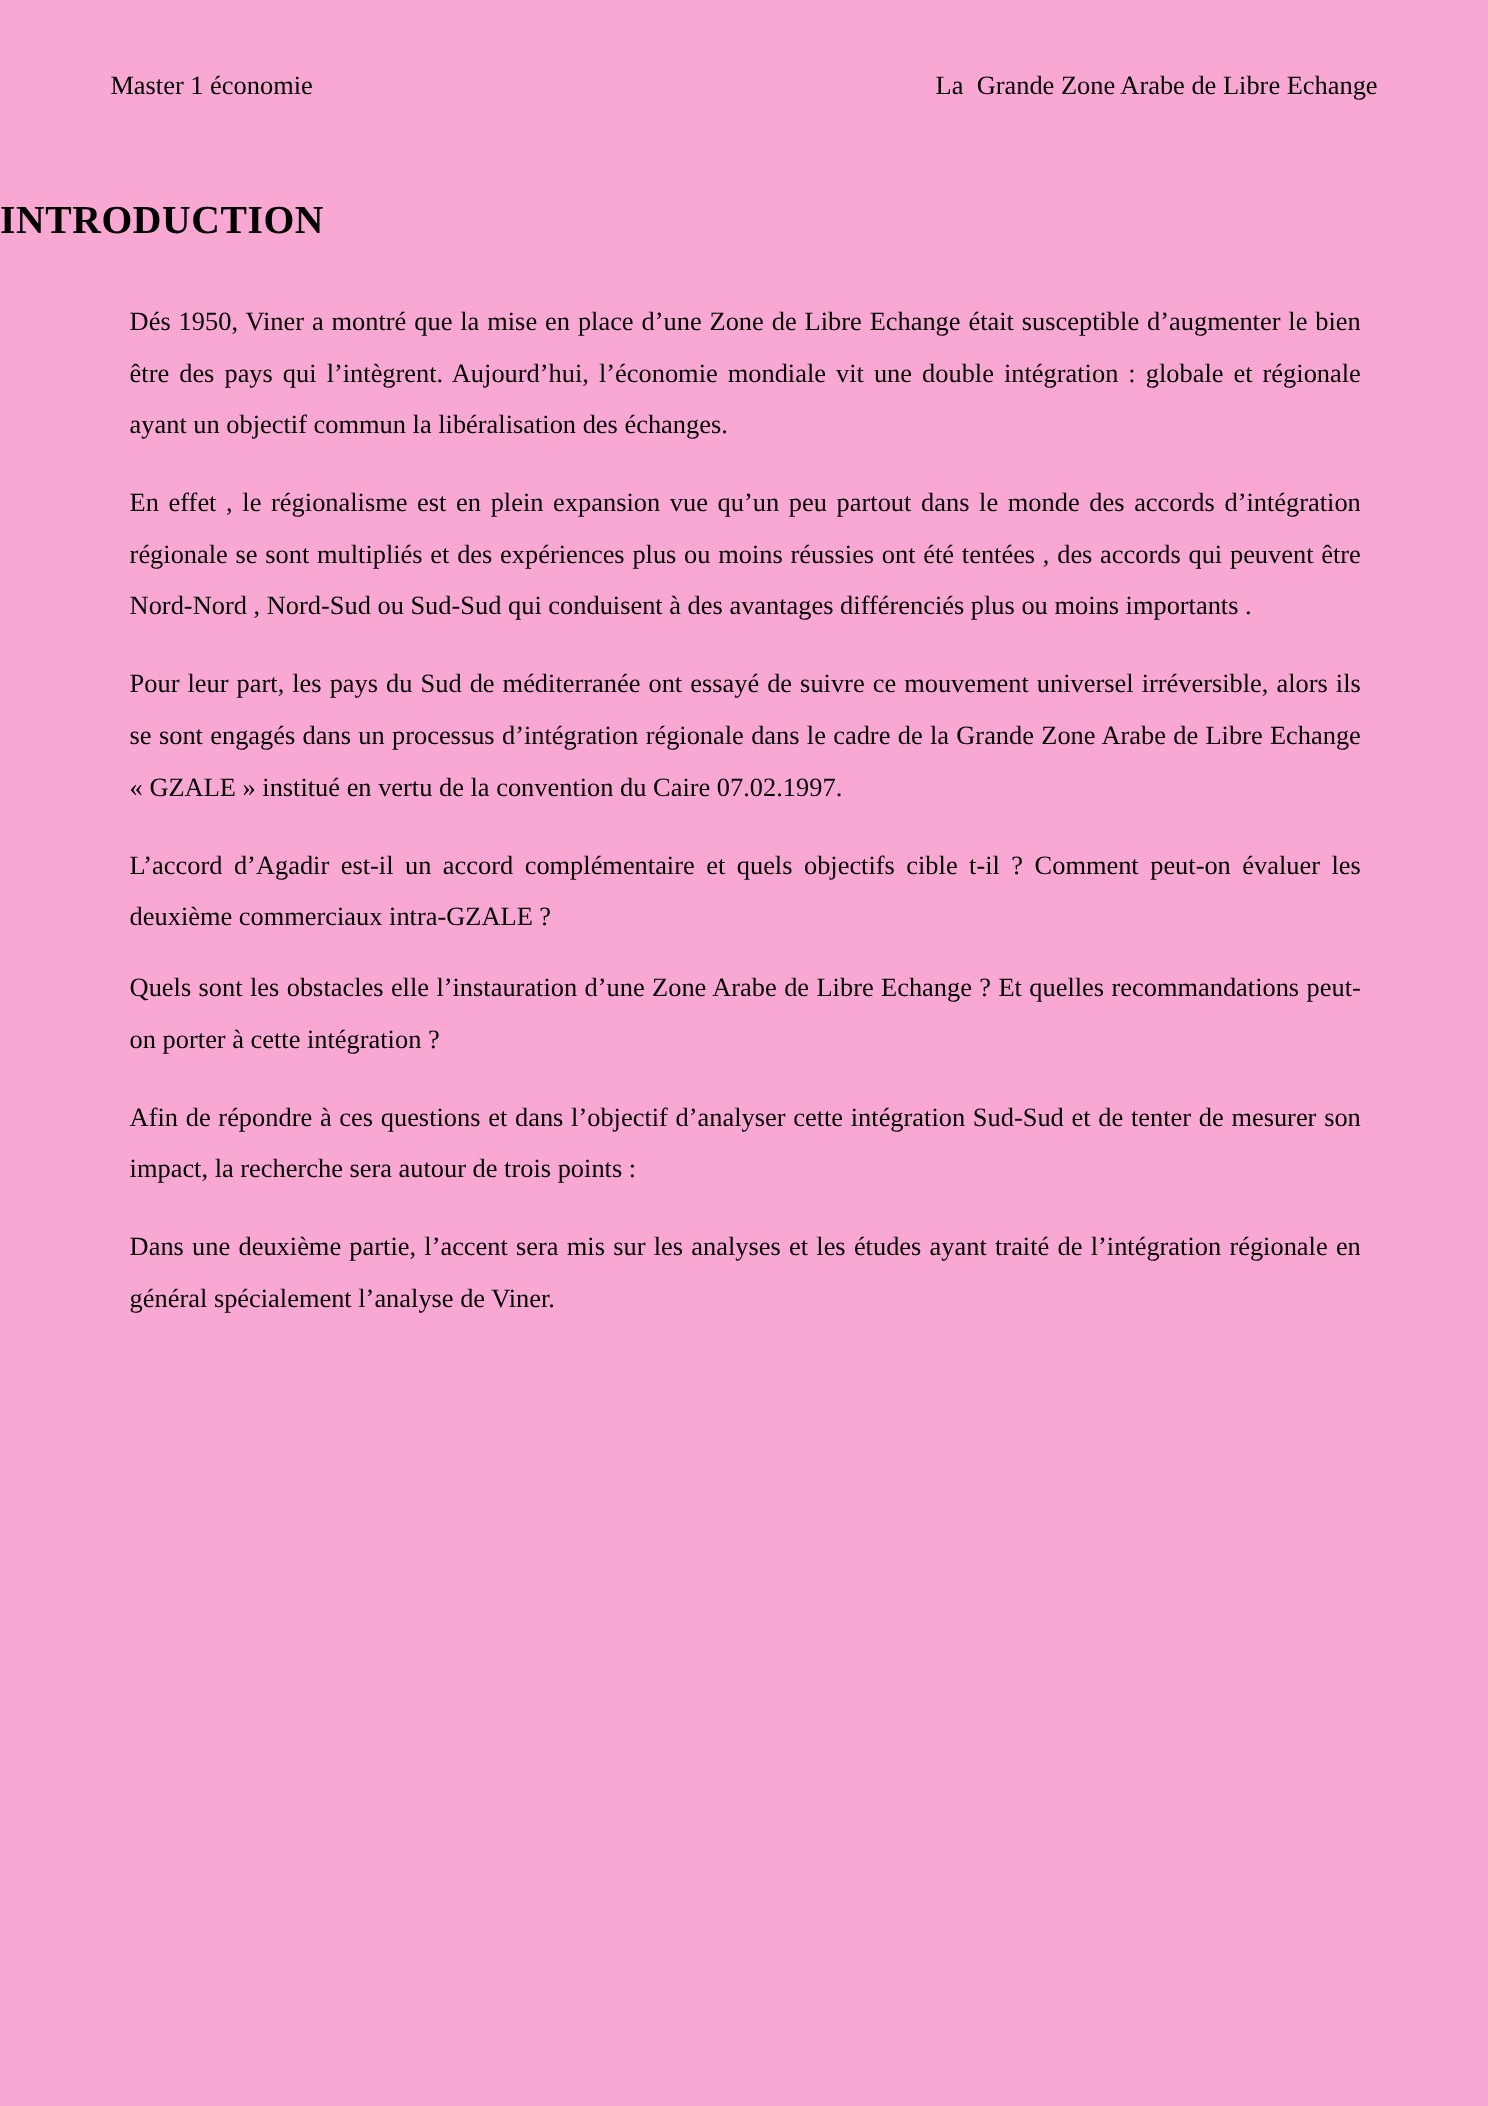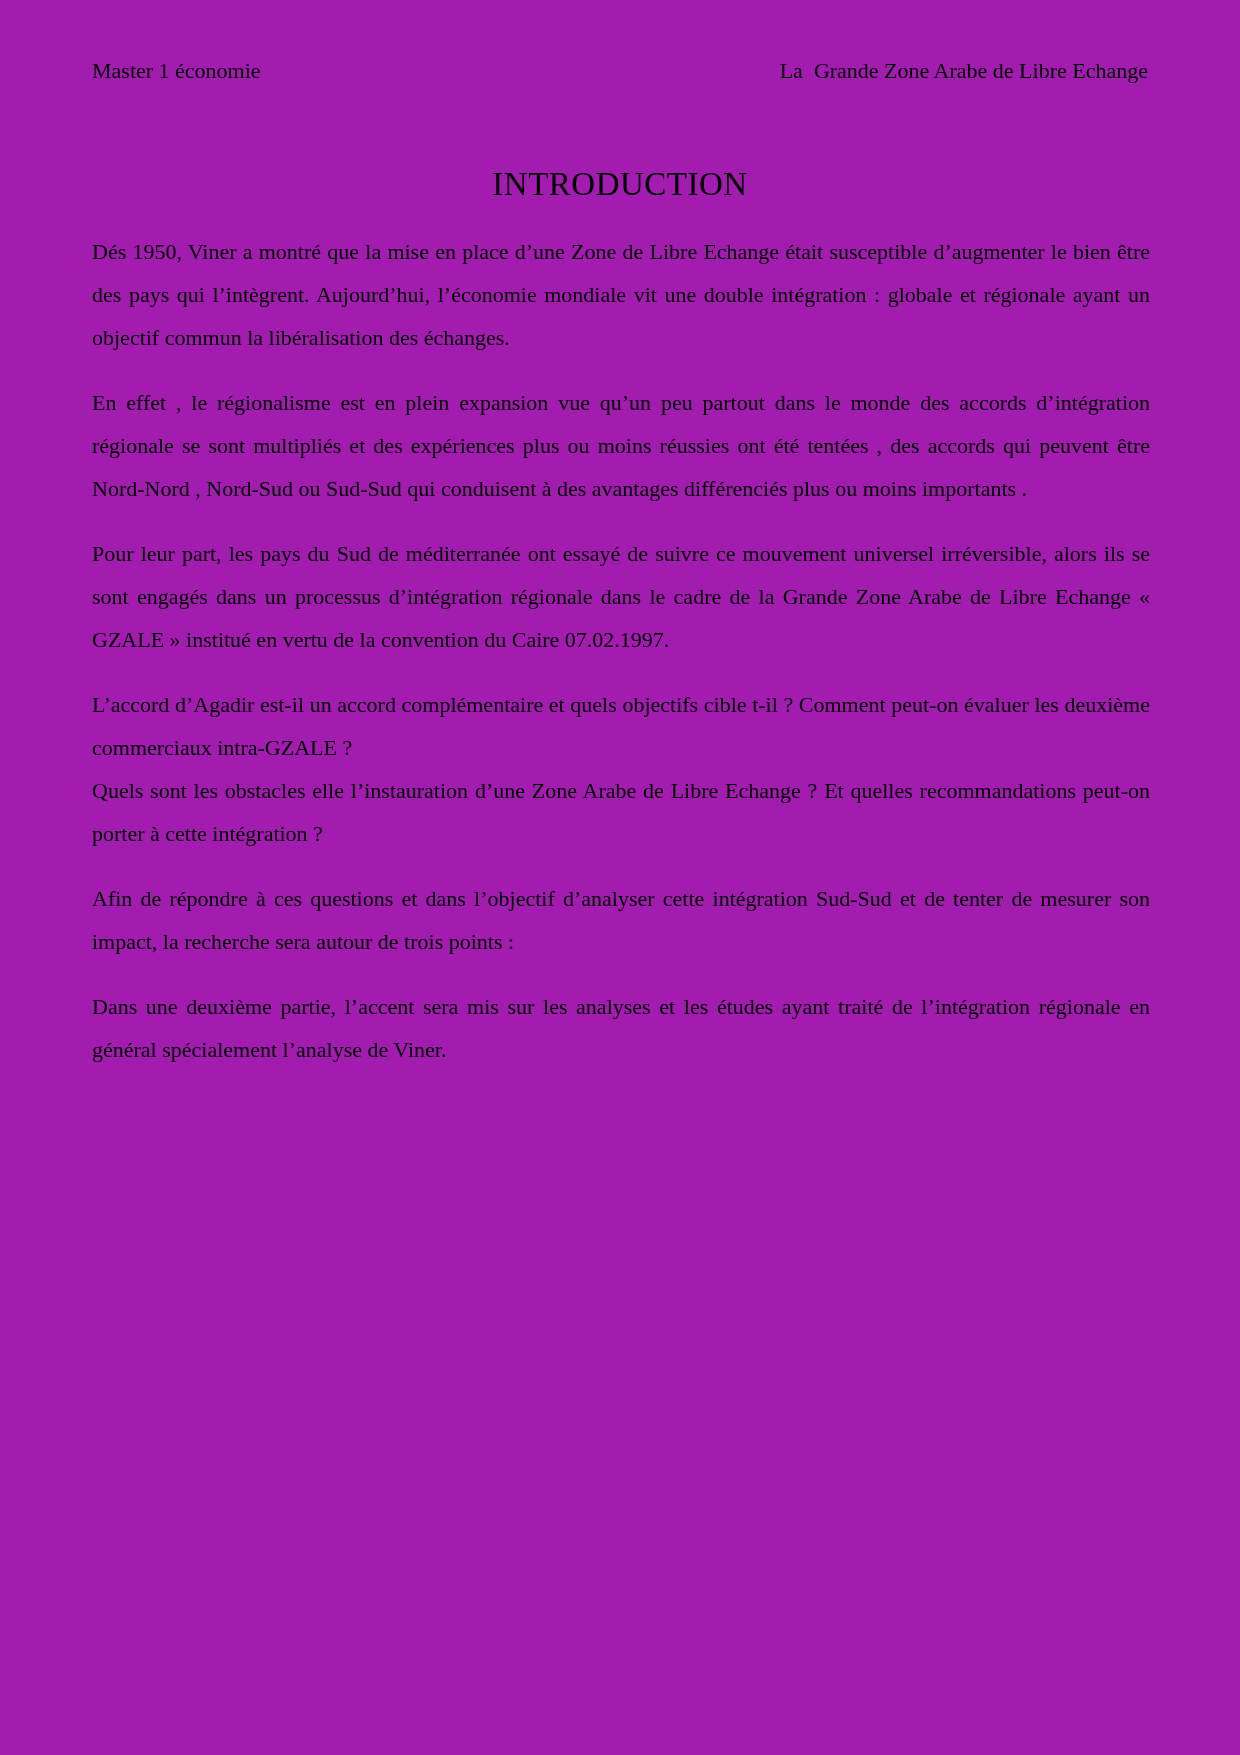--- a/index.html
+++ b/index.html
@@ -9,57 +9,57 @@
     height: 1755px;
     background: #ffffff;
     color: #000000;
     font-family: "Liberation Serif", "DejaVu Serif", serif;
     position: relative;
     overflow: hidden;
   }
   .page {
     position: absolute;
     inset: 0;
-    background: #a21caf;
+    background: #f9a8d4;
   }
   .header {
     position: absolute;
     top: 58px;
     left: 92px;
     right: 92px;
     display: flex;
     justify-content: space-between;
     align-items: baseline;
     font-size: 22px;
     line-height: 26px;
     white-space: pre;
   }
   .doc-title {
     position: absolute;
     top: 166px;
     left: 0;
     right: 0;
     margin: 0;
-    text-align: center;
+    text-align: left;
     font-size: 33px;
-    font-weight: normal;
+    font-weight: bold;
     letter-spacing: 0.5px;
   }
   .content {
     position: absolute;
     top: 230px;
     left: 92px;
     width: 1058px;
     font-size: 22px;
     line-height: 43px;
     text-align: justify;
     text-align-last: left;
   }
   .content p {
-    margin: 0;
+    margin: 16px;
   }
   .content p.gap {
     margin-bottom: 22px;
   }
   .footer {
     position: absolute;
     top: 1468px;
     left: 92px;
     right: 92px;
     display: flex;

